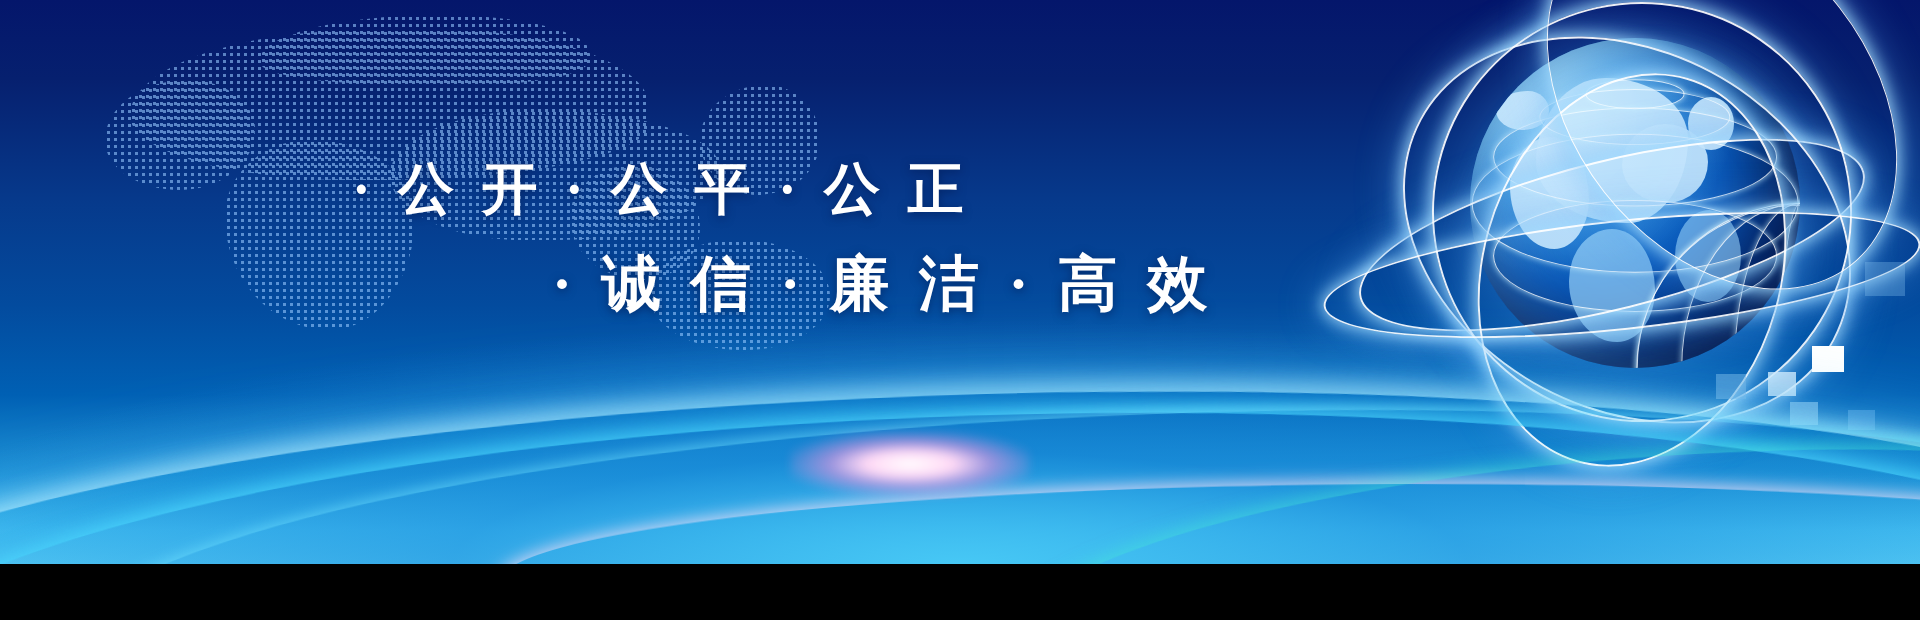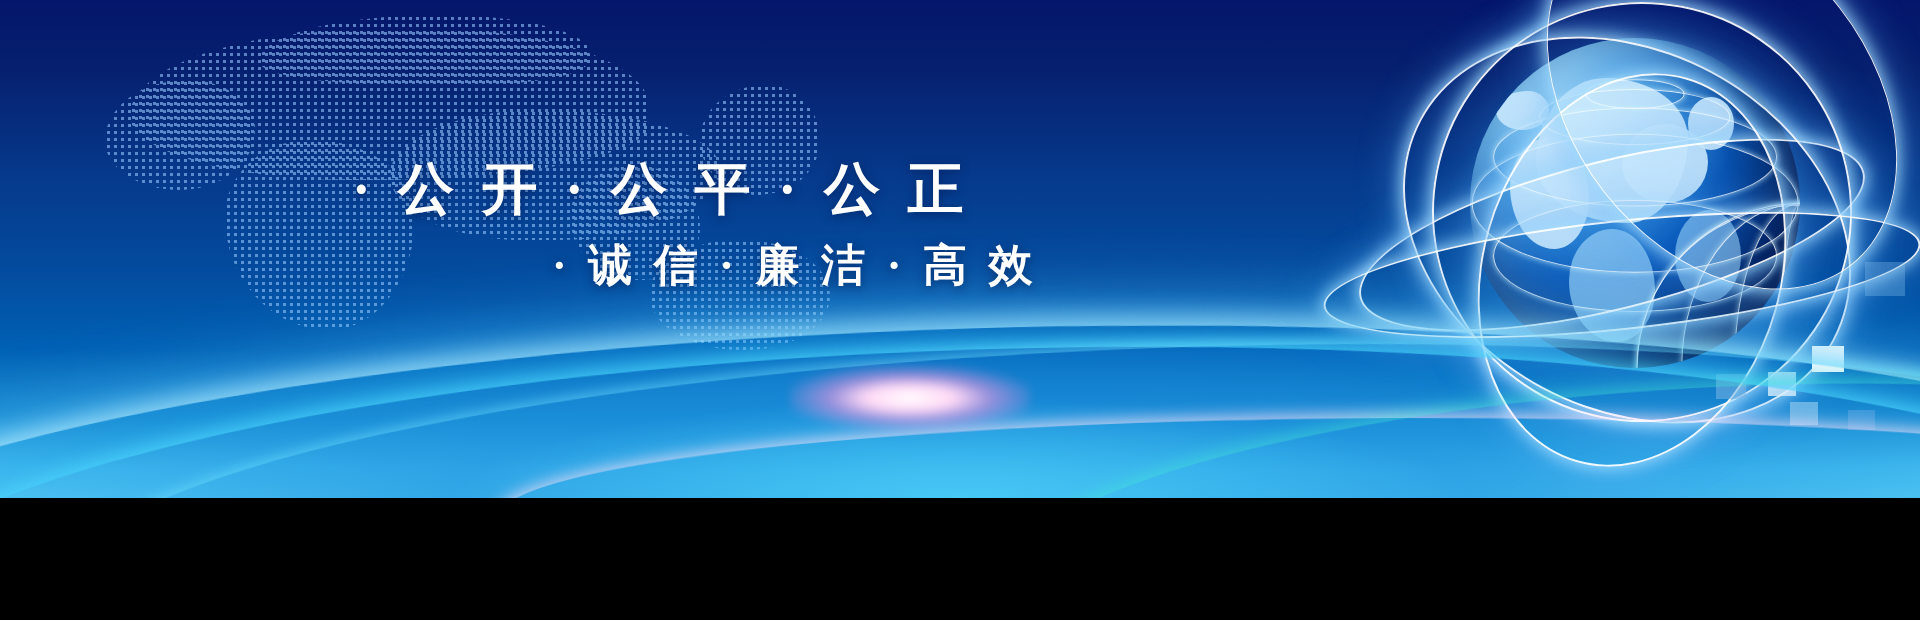--- a/index.html
+++ b/index.html
@@ -2,21 +2,21 @@
 <html><head>
 <meta charset="utf-8">
 <title>Banner</title>
 <style>
   html,body{margin:0;padding:0;background:#000;}
   *{box-sizing:border-box;}
 
   #banner{
     position:relative;
     width:1920px;
-    height:498px;
+    height:564px;
     overflow:hidden;
     font-family:"Liberation Serif","DejaVu Serif",serif;
     background:
       radial-gradient(120% 90% at 50% 100%, rgba(70,200,245,0.95) 0%, rgba(25,140,220,0.55) 22%, rgba(0,70,165,0.0) 48%),
       linear-gradient(180deg,
         #04166b 0%,
         #06206f 14%,
         #063a8c 36%,
         #034b9e 54%,
         #0060b4 70%,
@@ -170,21 +170,21 @@
   .line{
     position:absolute;
     color:#ffffff;
     white-space:nowrap;
     font-weight:700;
     letter-spacing:.12em;
     text-shadow:0 2px 10px rgba(0,20,70,.55);
     font-family:"Liberation Serif","DejaVu Serif",serif;
   }
   .line1{left:352px; top:152px; font-size:56px;}
-  .line2{left:552px; top:236px; font-size:44px;}
+  .line2{left:552px; top:244px; font-size:60px;}
 </style>
 </head>
 <body>
 
 <div id="banner">
 
   <div class="worldmap">
     <div class="blob wm1"></div>
     <div class="blob wm2"></div>
     <div class="blob wm3"></div>

